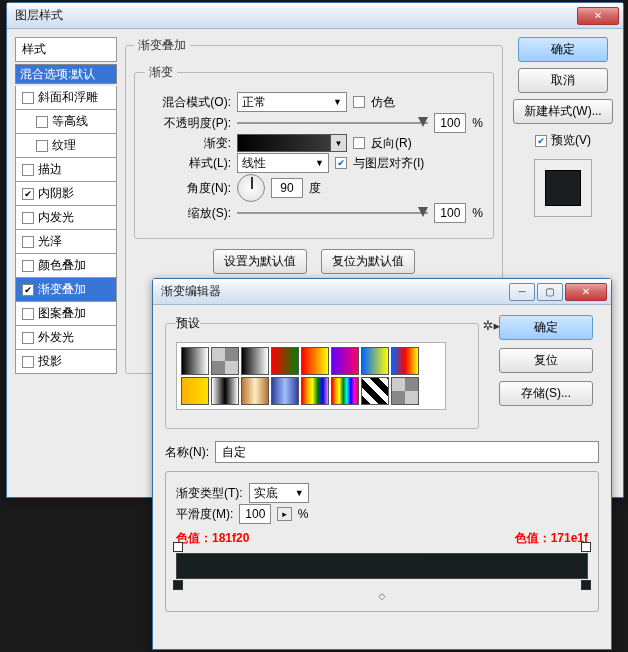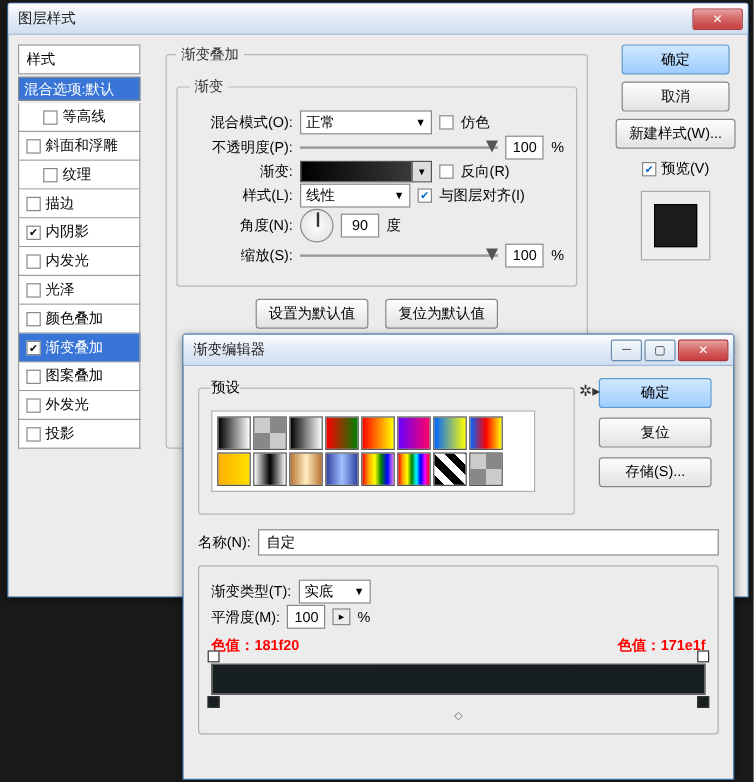--- a/index.html
+++ b/index.html
@@ -3,21 +3,21 @@
 <meta charset="utf-8">
 <style>
 *{box-sizing:border-box;margin:0;padding:0;font-family:"Microsoft YaHei","SimSun",sans-serif;font-size:12px}
 body{background:#1a1a1a;width:628px;height:652px;position:relative;overflow:hidden}
 .win{position:absolute;background:#ececec;border:1px solid #3a6ea5;border-radius:3px 3px 0 0;box-shadow:0 2px 8px rgba(0,0,0,.4)}
 .titlebar{background:linear-gradient(#fdfdfe,#e4ecf7 45%,#cfdef0);height:26px;display:flex;align-items:center;padding:0 4px 0 8px;border-bottom:1px solid #a0b8d8}
 .titlebar .t{flex:1;color:#1a1a1a}
 .winbtns{display:flex;gap:2px}
 .wb{width:26px;height:18px;border:1px solid #6a8ab0;background:linear-gradient(#f4f8fc,#d8e4f0);border-radius:2px;display:flex;align-items:center;justify-content:center;font-size:10px;color:#333}
 .wb.close{width:42px;background:linear-gradient(#e9a0a0,#d46a6a 45%,#c93c3c);color:#fff;border-color:#a33}
-.body{padding:8px;display:flex;gap:21px}
+.body{padding:8px;display:flex;gap:8px}
 .styles-col{width:102px}
 .sh{background:#fff;border:1px solid #999;padding:3px 6px;margin-bottom:2px}
 .sh.sel{background:#3875d7;color:#ffffff}
 .sli{padding:3px 4px 3px 6px;border:1px solid #999;border-top:none;background:#fff;display:flex;align-items:center;gap:4px}
 .sli.active{background:#3875d7;color:#fff}
 .sli .cb{width:12px;height:12px;border:1px solid #888;background:#fff;display:flex;align-items:center;justify-content:center;font-size:9px;color:#000}
 .sli.sub{padding-left:20px}
 .main-col{flex:1;border:1px solid #b8b8b8;border-radius:3px;padding:8px;position:relative}
 .main-col legend,.fs legend{padding:0 4px;color:#333}
 .fs{border:1px solid #b8b8b8;border-radius:3px;padding:10px 10px 14px;margin-top:2px}
@@ -59,27 +59,27 @@
     <span class="t">图层样式</span>
     <div class="winbtns">
       <div class="wb close">✕</div>
     </div>
   </div>
   <div class="body">
     <div class="styles-col">
       <div class="sh">样式</div>
       <div class="sh sel">混合选项:默认</div>
       <div id="style-items">
+          <div class="sli">
+            <span class="cb"></span>
+            <span>斜面和浮雕</span>
+          </div>
           <div class="sli sub">
             <span class="cb"></span>
             <span>等高线</span>
-          </div>
-          <div class="sli">
-            <span class="cb"></span>
-            <span>斜面和浮雕</span>
           </div>
           <div class="sli sub">
             <span class="cb"></span>
             <span>纹理</span>
           </div>
           <div class="sli">
             <span class="cb"></span>
             <span>描边</span>
           </div>
           <div class="sli">

